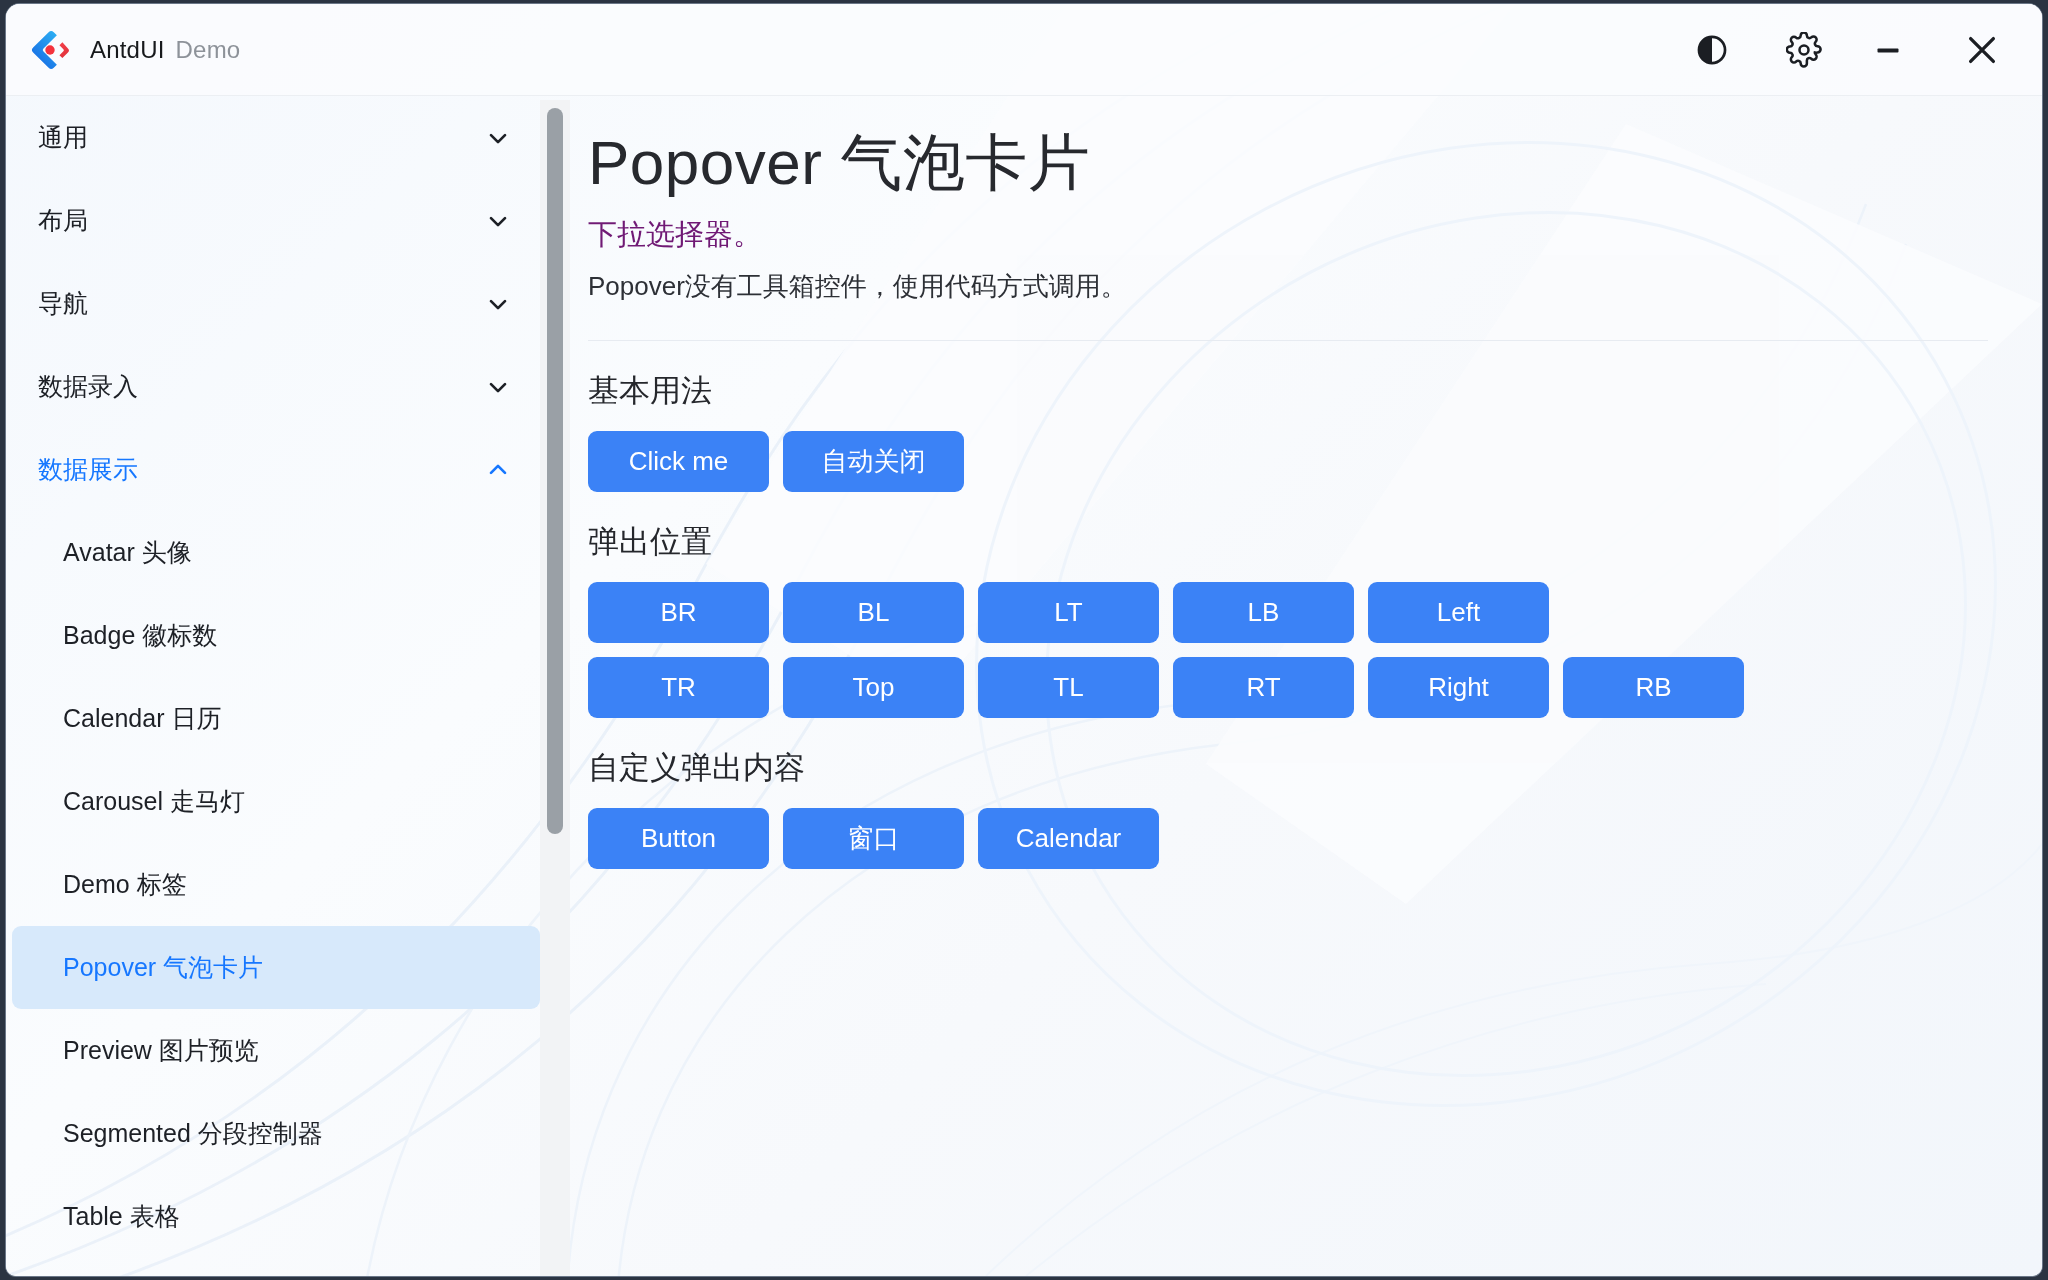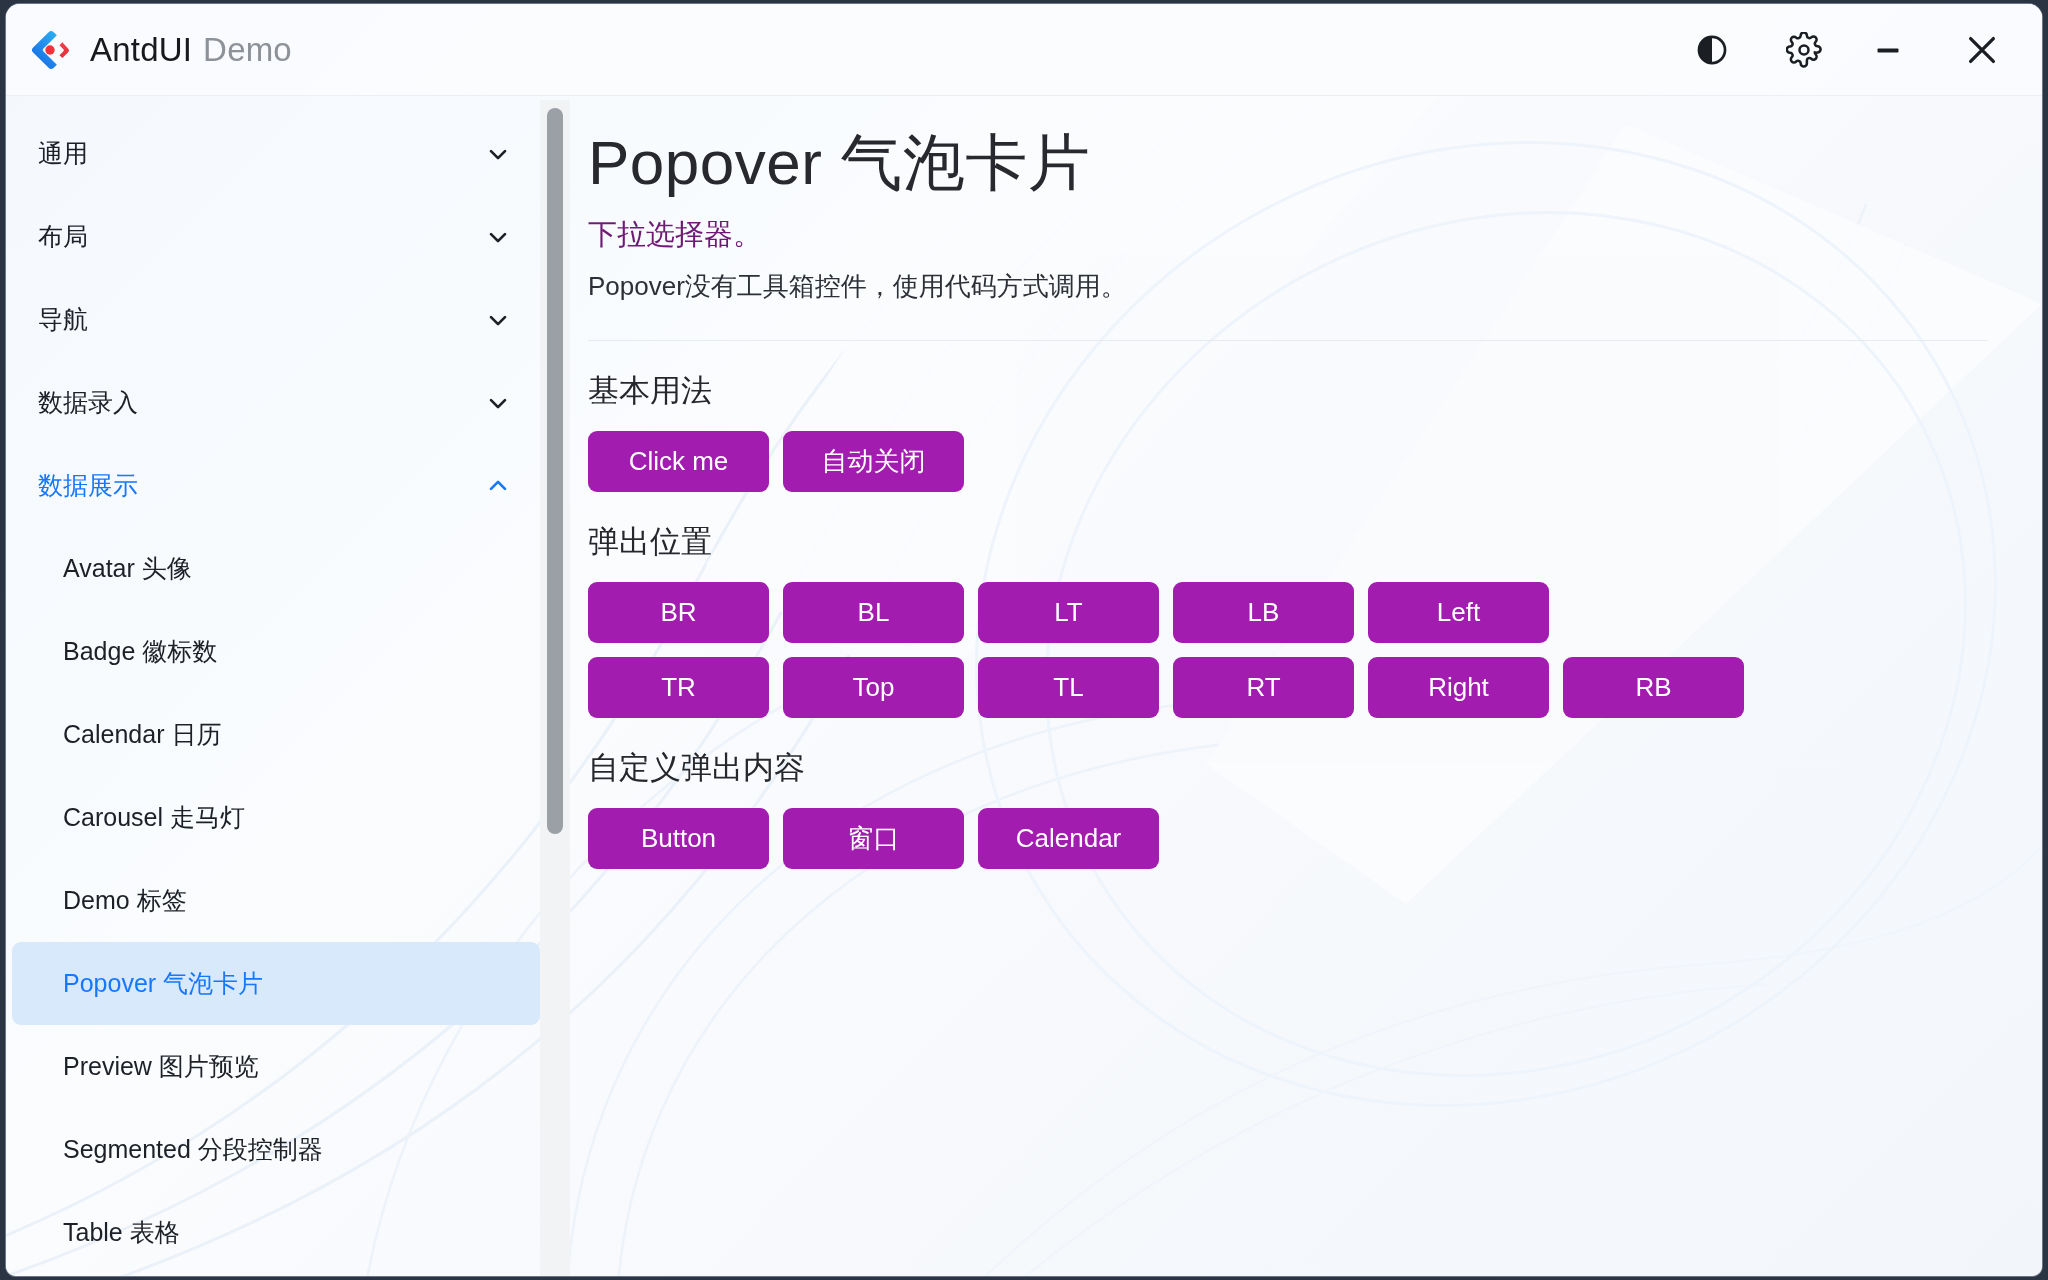--- a/index.html
+++ b/index.html
@@ -42,21 +42,21 @@
     width: 100%; height: 92px;
     display: flex;
     align-items: center;
     border-bottom: 1px solid #eceff3;
     background: rgba(250,252,254,0.85);
     z-index: 6;
   }
   #brand { display: flex; align-items: center; margin-left: 22px; gap: 18px; }
   #app-logo { width: 44px; height: 44px; display: block; }
   #brand-text {
-    font-size: 33px;
+    font-size: 24px;
     letter-spacing: 0.2px;
     color: #17191c;
     font-weight: 400;
     white-space: nowrap;
   }
   #brand-text .sub { color: #8d9299; margin-left: 11px; }
 
   #win-controls {
     margin-left: auto;
     display: flex;
@@ -75,21 +75,21 @@
 
   
   #sidebar {
     position: absolute;
     left: 0; top: 92px;
     width: 540px;
     height: calc(100% - 92px);
     z-index: 5;
     overflow: hidden;
   }
-  #sidebar-list { position: absolute; left: 0; top: 16px; width: 540px; }
+  #sidebar-list { position: absolute; left: 0; top: 0; width: 540px; }
 
   .nav-group {
     height: 83px;
     display: flex;
     align-items: center;
     padding: 0 34px 0 32px;
     cursor: default;
   }
   .nav-group .label {
     font-size: 25px;
@@ -187,21 +187,21 @@
     display: flex;
     gap: 14px;
     margin-bottom: 14px;
   }
   .demo-btn {
     height: 61px;
     min-width: 181px;
     padding: 15px 18px;
     border: none;
     border-radius: 9px;
-    background: #a21caf;
+    background: #3b82f6;
     color: #ffffff;
     font-size: 26px;
     font-family: "Liberation Sans", "DejaVu Sans", sans-serif;
     display: flex;
     align-items: center;
     justify-content: center;
     cursor: default;
     white-space: nowrap;
   }
 </style>

